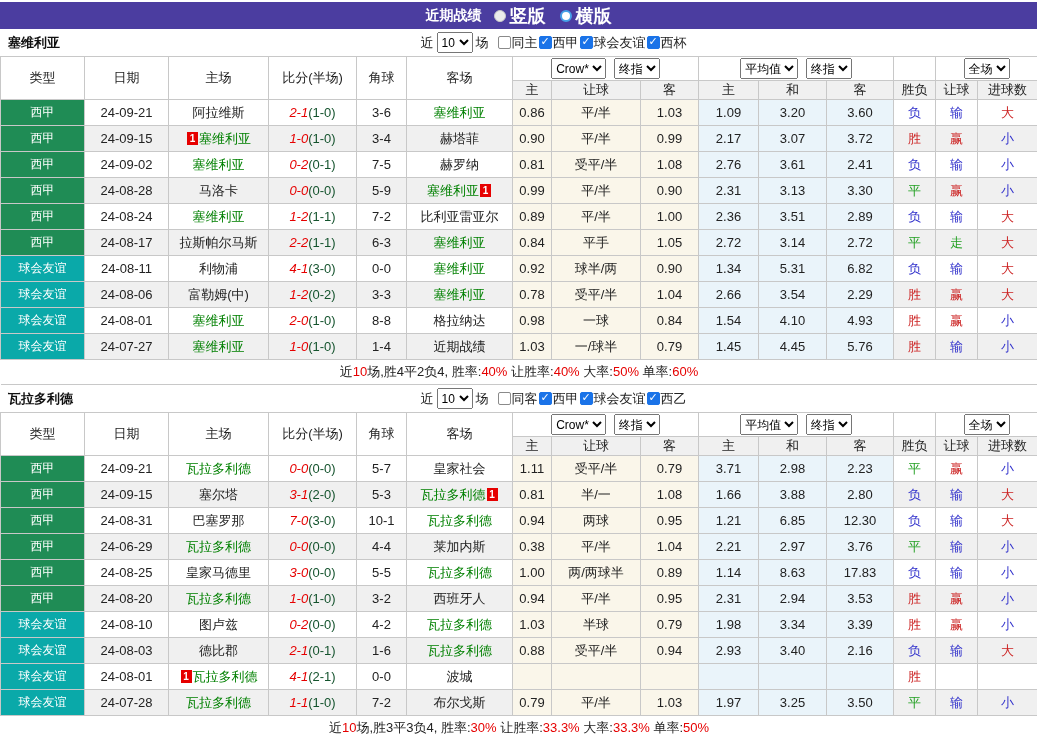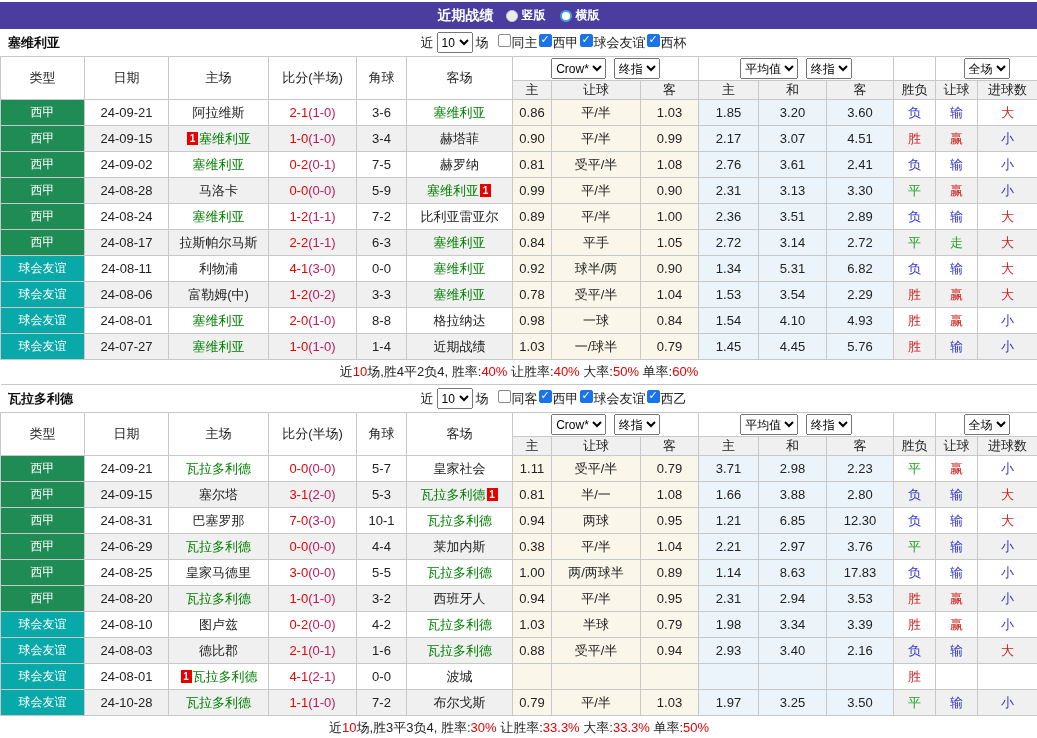--- a/index.html
+++ b/index.html
@@ -5,49 +5,49 @@
   html,body{margin:0;padding:0;background:#fff;}
   body{width:1037px;font-family:"Liberation Sans","DejaVu Sans",sans-serif;color:#222;}
   :root{
     --topbar-bg:#4b3da0; --league-green:#1f8c55; --friendly-teal:#0aa9a9;
     --team-green:#008000; --score-red:#e60000; --res-red:#cc2222;
     --res-blue:#3333cc; --res-green:#22a022; --odds-bg:#faf6ea;
     --avg-bg:#eaf4fa; --zebra:#f0f0f0; --header-bg:#f0f0f0;
     --border:#c8c8c8; --bottom-bar:#1c2b4d; --badge-red:#e60000; --check-blue:#1a73e8;
   }
   .topbar{background:var(--topbar-bg);height:27px;margin-top:2px;display:flex;align-items:center;justify-content:center;gap:12px;color:#fff;font-weight:bold;font-size:14px;}
-  .radio-group{display:flex;align-items:center;gap:14px;font-size:12px;}
+  .radio-group{display:flex;align-items:center;gap:14px;font-size:18px;}
   .radio-opt{display:flex;align-items:center;gap:4px;cursor:pointer;}
   .radio{width:12px;height:12px;border-radius:50%;display:inline-block;box-sizing:border-box;}
   .radio.sel{background:#ececec;border:1px solid #c9c9c9;}
   .radio.unsel{background:#fff;border:2px solid #46a0e8;}
 
   .section-head{position:relative;height:27px;display:flex;align-items:center;}
   .sec-title{position:absolute;left:8px;font-weight:bold;font-size:13px;color:#111;}
   .filters{margin:0 auto;padding-left:70px;display:flex;align-items:center;gap:3px;font-size:13px;}
   .filters select{height:21px;font-size:12px;}
   .checks{display:flex;align-items:center;margin-left:6px;}
-  .check-item{display:flex;align-items:flex-start;cursor:pointer;}
+  .check-item{display:flex;align-items:center;cursor:pointer;}
   .check-item + .check-item{margin-left:1px;}
   .cb{width:13px;height:13px;box-sizing:border-box;border:1px solid #8a8a8a;border-radius:2px;background:#fff;display:inline-block;position:relative;margin-right:1px;}
   .cb.checked{background:var(--check-blue);border-color:var(--check-blue);}
   .cb.checked::after{content:"\2713";position:absolute;left:1px;top:-2px;color:#fff;font-size:11px;font-weight:bold;}
 
   table{border-collapse:collapse;table-layout:fixed;width:1037px;font-size:13px;border-radius:15px;}
   th,td{border:1px solid var(--border);text-align:center;padding:0;white-space:nowrap;overflow:hidden;}
   thead th{background:var(--header-bg);font-weight:normal;color:#222;height:18px;}
   thead tr.selrow th{background:#fff;height:23px;}
   thead tr.selrow select{height:21px;font-size:12px;margin:0 2px;}
   tbody td{height:25px;}
   td.comp{color:#fff;font-size:12px;}
   td.comp.league{background:var(--league-green);}
   td.comp.friendly{background:var(--friendly-teal);}
   td.team .focus{color:var(--team-green);}
-  .ft{color:var(--score-red);}
-  .ht{color:#be185d;}
+  .ft{color:var(--score-red);font-style:italic;}
+  .ht{color:#14532d;}
   td.odds{background:var(--odds-bg);}
   td.avg{background:var(--avg-bg);}
   tbody tr:nth-child(even) td:not(.odds):not(.avg):not(.comp){background:var(--zebra);}
   td.res.red{color:var(--res-red);}
   td.res.blue{color:var(--res-blue);}
   td.res.green{color:var(--res-green);}
   .badge{display:inline-block;background:var(--badge-red);color:#fff;font-size:10px;font-weight:bold;width:11px;line-height:13px;vertical-align:1px;margin:0 1px;}
   tfoot td{height:24px;background:#fff;font-size:13px;border-left:none;border-right:none;}
   .seg.red{color:var(--score-red);}
 </style>
@@ -150,40 +150,40 @@
         <tr>
           <td class="comp league">西甲</td>
           <td>24-09-21</td>
           <td class="team"><span>阿拉维斯</span></td>
           <td class="score"><span class="ft">2-1</span><span class="ht">(1-0)</span></td>
           <td>3-6</td>
           <td class="team"><span class="focus">塞维利亚</span></td>
           <td class="odds">0.86</td>
           <td class="odds">平/半</td>
           <td class="odds">1.03</td>
-          <td class="avg">1.85</td>
+          <td class="avg">1.09</td>
           <td class="avg">3.20</td>
           <td class="avg">3.60</td>
           <td class="res blue">负</td>
           <td class="res blue">输</td>
           <td class="res red">大</td>
         </tr>
         <tr>
           <td class="comp league">西甲</td>
           <td>24-09-15</td>
           <td class="team"><span class="badge">1</span><span class="focus">塞维利亚</span></td>
           <td class="score"><span class="ft">1-0</span><span class="ht">(1-0)</span></td>
           <td>3-4</td>
           <td class="team"><span>赫塔菲</span></td>
           <td class="odds">0.90</td>
           <td class="odds">平/半</td>
           <td class="odds">0.99</td>
           <td class="avg">2.17</td>
           <td class="avg">3.07</td>
-          <td class="avg">4.51</td>
+          <td class="avg">3.72</td>
           <td class="res red">胜</td>
           <td class="res red">赢</td>
           <td class="res blue">小</td>
         </tr>
         <tr>
           <td class="comp league">西甲</td>
           <td>24-09-02</td>
           <td class="team"><span class="focus">塞维利亚</span></td>
           <td class="score"><span class="ft">0-2</span><span class="ht">(0-1)</span></td>
           <td>7-5</td>
@@ -269,21 +269,21 @@
         <tr>
           <td class="comp friendly">球会友谊</td>
           <td>24-08-06</td>
           <td class="team"><span>富勒姆(中)</span></td>
           <td class="score"><span class="ft">1-2</span><span class="ht">(0-2)</span></td>
           <td>3-3</td>
           <td class="team"><span class="focus">塞维利亚</span></td>
           <td class="odds">0.78</td>
           <td class="odds">受平/半</td>
           <td class="odds">1.04</td>
-          <td class="avg">1.53</td>
+          <td class="avg">2.66</td>
           <td class="avg">3.54</td>
           <td class="avg">2.29</td>
           <td class="res red">胜</td>
           <td class="res red">赢</td>
           <td class="res red">大</td>
         </tr>
         <tr>
           <td class="comp friendly">球会友谊</td>
           <td>24-08-01</td>
           <td class="team"><span class="focus">塞维利亚</span></td>
@@ -553,21 +553,21 @@
           <td class="odds"></td>
           <td class="avg"></td>
           <td class="avg"></td>
           <td class="avg"></td>
           <td class="res red">胜</td>
           <td class="res "></td>
           <td class="res "></td>
         </tr>
         <tr>
           <td class="comp friendly">球会友谊</td>
-          <td>24-10-28</td>
+          <td>24-07-28</td>
           <td class="team"><span class="focus">瓦拉多利德</span></td>
           <td class="score"><span class="ft">1-1</span><span class="ht">(1-0)</span></td>
           <td>7-2</td>
           <td class="team"><span>布尔戈斯</span></td>
           <td class="odds">0.79</td>
           <td class="odds">平/半</td>
           <td class="odds">1.03</td>
           <td class="avg">1.97</td>
           <td class="avg">3.25</td>
           <td class="avg">3.50</td>

